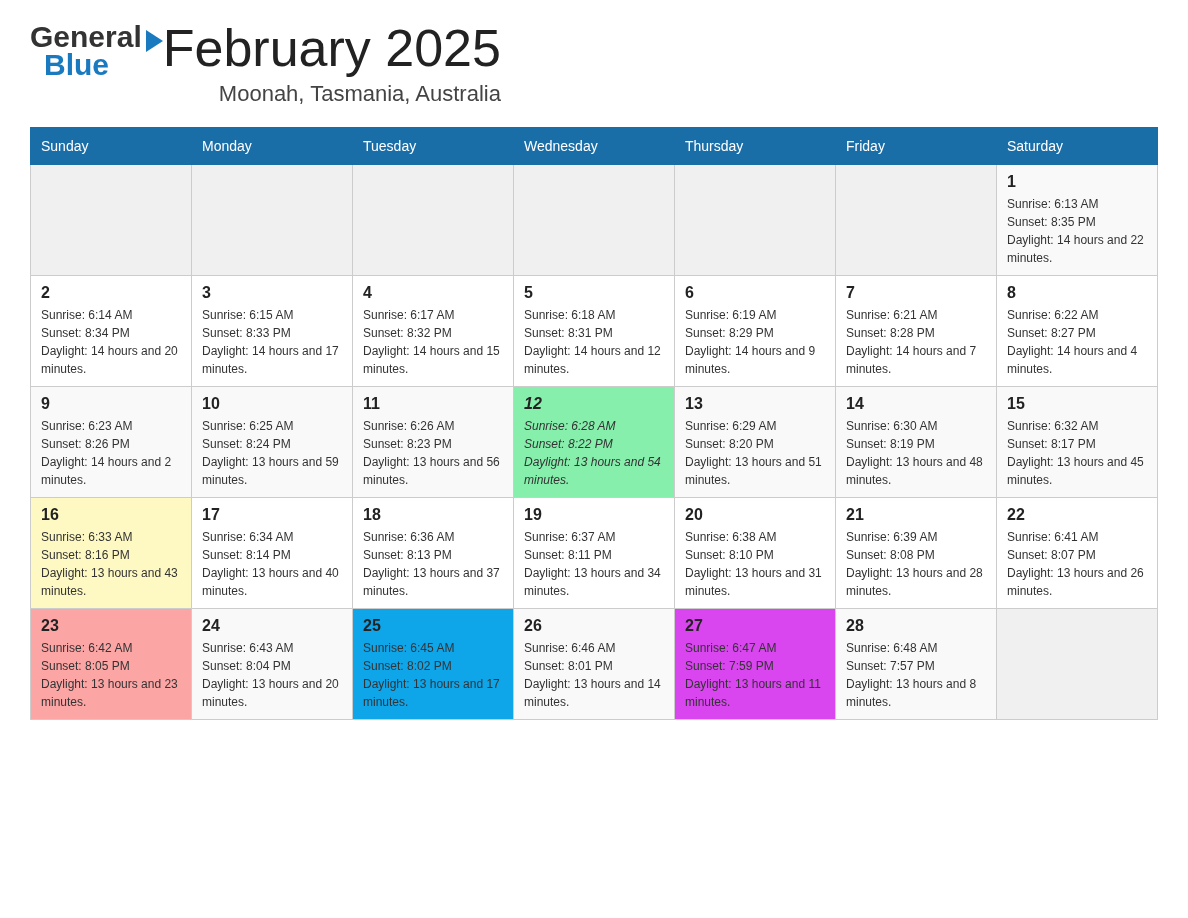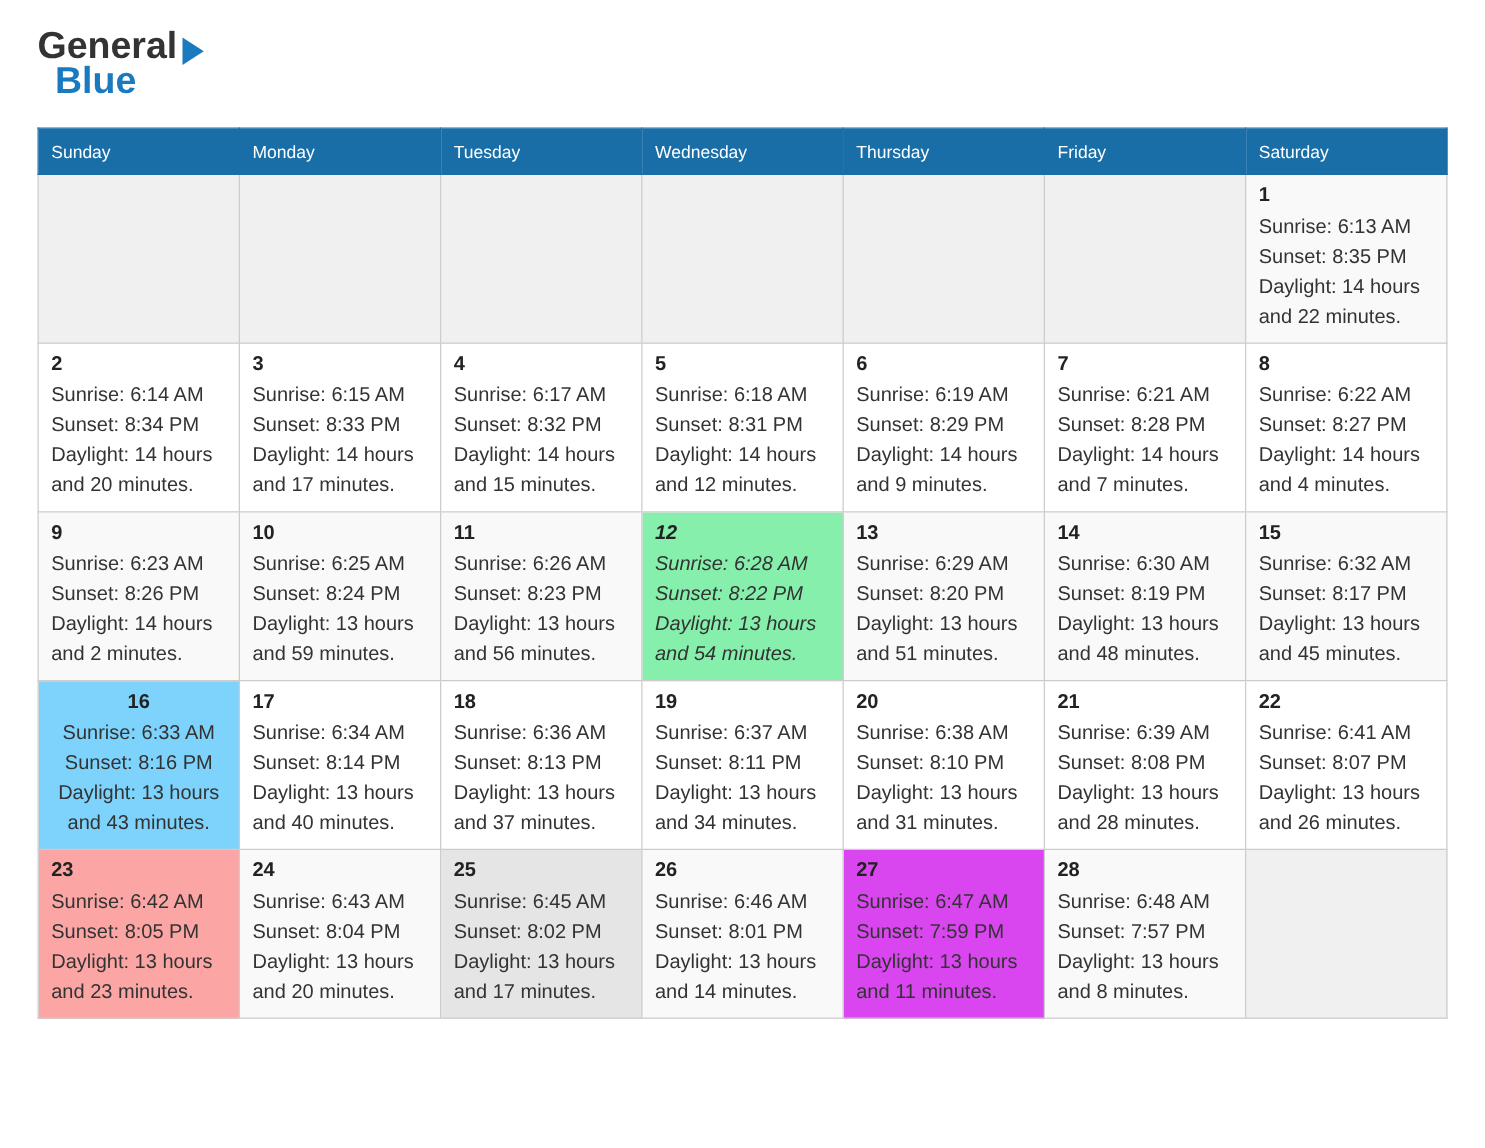--- a/index.html
+++ b/index.html
@@ -62,21 +62,21 @@
       background: #fff;
     }
     .day-number {
       font-size: 16px;
       font-weight: bold;
       color: #222;
       display: block;
       margin-bottom: 4px;
     }
     .day-info {
-      font-size: 16px;
+      font-size: 12px;
       color: #333;
       line-height: 1.5;
     }
     .empty-cell {
       background: #f0f0f0 !important;
     }
     .logo-container {
       display: flex;
       flex-direction: column;
     }
@@ -93,20 +93,24 @@
 </head>
 <body>
 
 <div class="header">
   <div class="logo-container">
     <div class="logo-line1">
       <span class="general" style="font-size:30px;font-weight:bold;color:#333;">General</span>
       <span style="display:inline-block;width:0;height:0;border-top:11px solid transparent;border-bottom:11px solid transparent;border-left:17px solid #1a7abf;margin-left:4px;margin-top:8px;"></span>
     </div>
     <div style="font-size:30px;font-weight:bold;color:#1a7abf;margin-top:-6px;margin-left:14px;">Blue</div>
+  </div>
+  <div class="title-block">
+    <h1>February 2025</h1>
+    <h2>Moonah, Tasmania, Australia</h2>
   </div>
 </div>
 
 <table class="calendar">
   <thead>
     <tr>
       <th>Sunday</th>
       <th>Monday</th>
       <th>Tuesday</th>
       <th>Wednesday</th>
@@ -182,21 +186,21 @@
         <td style="background: rgb(249, 249, 249);">
           <span class="day-number">14</span>
           <div class="day-info">Sunrise: 6:30 AM<br>Sunset: 8:19 PM<br>Daylight: 13 hours and 48 minutes.</div>
         </td>
         <td style="background: rgb(249, 249, 249);">
           <span class="day-number">15</span>
           <div class="day-info">Sunrise: 6:32 AM<br>Sunset: 8:17 PM<br>Daylight: 13 hours and 45 minutes.</div>
         </td>
       </tr>
       <tr>
-        <td style="background: #7dd3fc; text-align: center;">
+        <td style="background: #fef9c3;">
           <span class="day-number">16</span>
           <div class="day-info">Sunrise: 6:33 AM<br>Sunset: 8:16 PM<br>Daylight: 13 hours and 43 minutes.</div>
         </td>
         <td style="background: rgb(255, 255, 255);">
           <span class="day-number">17</span>
           <div class="day-info">Sunrise: 6:34 AM<br>Sunset: 8:14 PM<br>Daylight: 13 hours and 40 minutes.</div>
         </td>
         <td style="background: rgb(255, 255, 255); margin-left: 16px;">
           <span class="day-number">18</span>
           <div class="day-info">Sunrise: 6:36 AM<br>Sunset: 8:13 PM<br>Daylight: 13 hours and 37 minutes.</div>
@@ -220,21 +224,21 @@
       </tr>
       <tr>
         <td style="background: #fca5a5;">
           <span class="day-number">23</span>
           <div class="day-info">Sunrise: 6:42 AM<br>Sunset: 8:05 PM<br>Daylight: 13 hours and 23 minutes.</div>
         </td>
         <td style="background: rgb(249, 249, 249);">
           <span class="day-number">24</span>
           <div class="day-info">Sunrise: 6:43 AM<br>Sunset: 8:04 PM<br>Daylight: 13 hours and 20 minutes.</div>
         </td>
-        <td style="background: #e5e5e5;">
+        <td style="background: #0ea5e9;">
           <span class="day-number">25</span>
           <div class="day-info">Sunrise: 6:45 AM<br>Sunset: 8:02 PM<br>Daylight: 13 hours and 17 minutes.</div>
         </td>
         <td style="background: rgb(249, 249, 249);">
           <span class="day-number">26</span>
           <div class="day-info">Sunrise: 6:46 AM<br>Sunset: 8:01 PM<br>Daylight: 13 hours and 14 minutes.</div>
         </td>
         <td style="background: #d946ef;">
           <span class="day-number">27</span>
           <div class="day-info">Sunrise: 6:47 AM<br>Sunset: 7:59 PM<br>Daylight: 13 hours and 11 minutes.</div>

